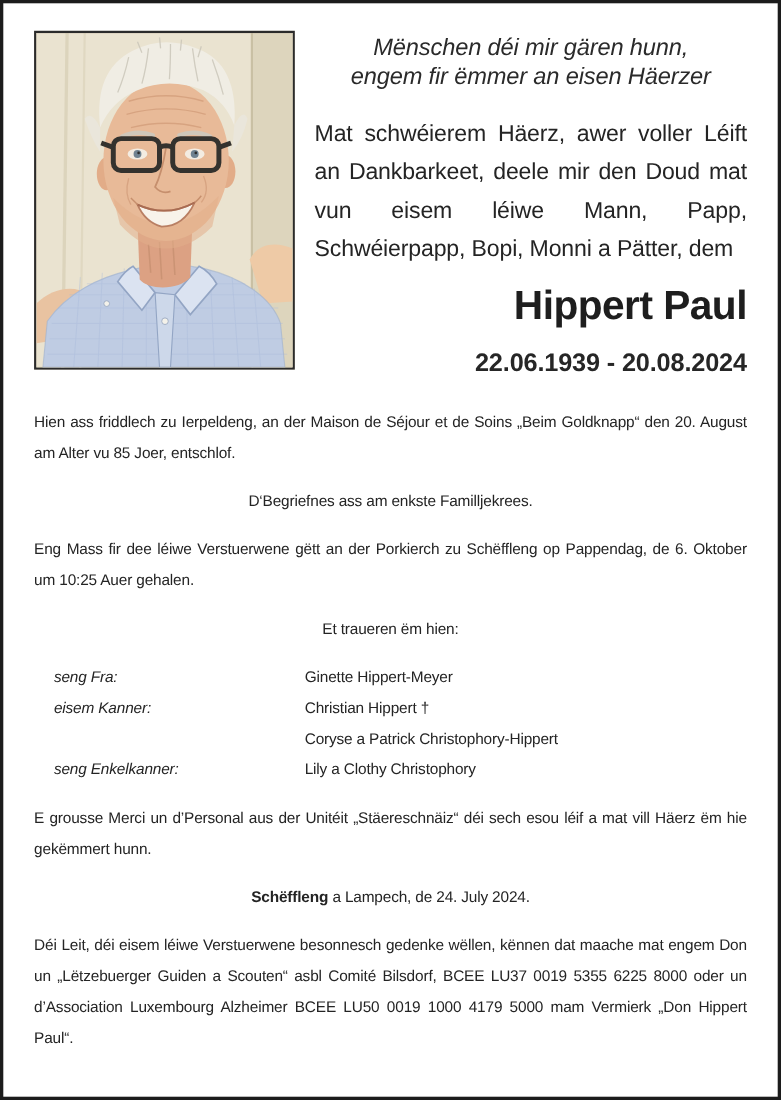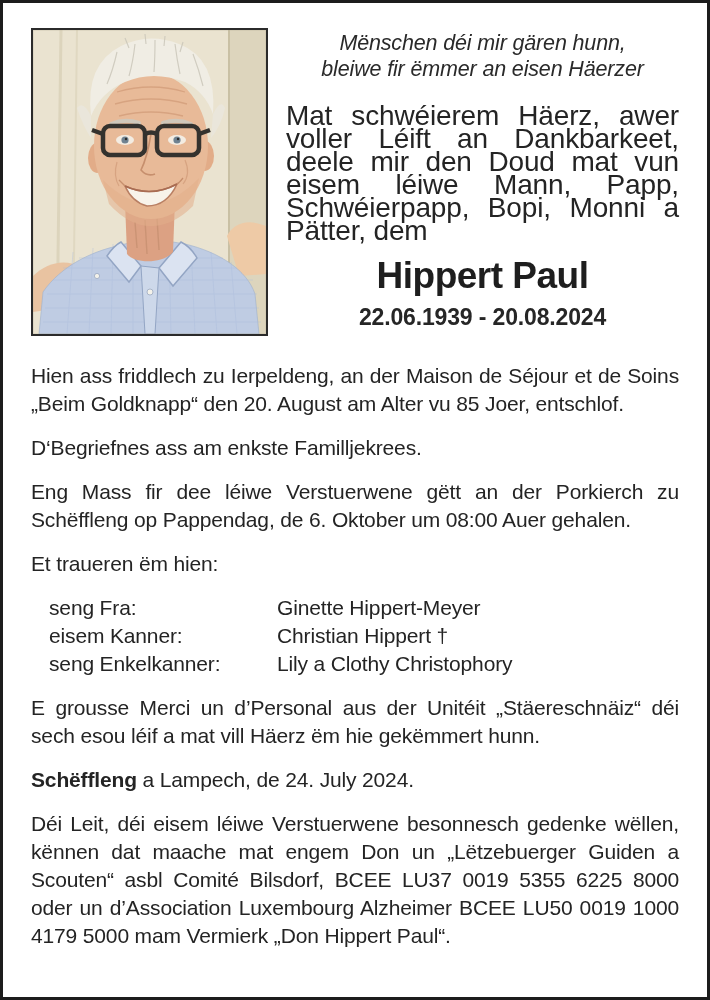--- a/index.html
+++ b/index.html
@@ -40,57 +40,57 @@
   }
   .quote {
     font-style: italic;
     font-size: 21.5px;
     line-height: 26px;
     text-align: center;
     color: #2a2a2a;
   }
   .intro {
     margin: 22px 0 0 0;
-    font-size: 28px;
-    line-height: 23px;
+    font-size: 21px;
+    line-height: 35px;
     text-align: justify;
   }
   .deceased-name {
     margin: 12px 0 0 0;
     font-size: 37px;
     line-height: 44px;
     font-weight: 700;
-    text-align: center;
+    text-align: right;
     color: #1e1e1e;
     letter-spacing: -0.5px;
   }
   .life-dates {
-    margin-top: 6px;
+    margin-top: 16px;
     font-size: 23px;
     font-weight: 600;
-    text-align: center;
+    text-align: right;
     color: #262626;
   }
   .body-section {
     margin-top: 26px;
-    font-size: 21px;
+    font-size: 14px;
     line-height: 28px;
   }
   .body-section p {
     margin: 0 0 16px 0;
     text-align: justify;
   }
   .body-section p.no-justify {
-    text-align: left;
+    text-align: center;
   }
   .family-list {
     margin: 4px 0 16px 18px;
   }
   .family-row { display: flex; line-height: 28px; }
-  .family-label { flex: none; width: 228px; }
+  .family-label { flex: none; width: 228px; font-style: italic; }
   .family-value { flex: 1; }
   .dateline strong { font-weight: 700; }
   .donations { margin-bottom: 0 !important; }
 </style>
 </head>
 <body>
 
 <div class="page">
 
   <div class="top-section">
@@ -183,49 +183,53 @@
           </g>
         </g>
 
         <rect x="0" y="0" width="233" height="304" fill="none" stroke="#b9b099" stroke-width="1" opacity="0.5"></rect>
       </svg>
     </figure>
 
     <div class="right-col">
       <div class="quote">
         <div>Mënschen déi mir gären hunn,</div>
-        <div>bleiwe fir ëmmer an eisen Häerzer</div>
+        <div>engem fir ëmmer an eisen Häerzer</div>
       </div>
       <p class="intro">Mat schwéierem Häerz, awer voller Léift an Dankbarkeet, deele mir den Doud mat vun eisem léiwe Mann, Papp, Schwéierpapp, Bopi, Monni a Pätter, dem</p>
       <h1 class="deceased-name">Hippert Paul</h1>
       <div class="life-dates">22.06.1939 - 20.08.2024</div>
     </div>
 
   </div>
 
   <div class="body-section">
 
     <p>Hien ass friddlech zu Ierpeldeng, an der Maison de Séjour et de Soins „Beim Goldknapp“ den 20. August am Alter vu 85 Joer, entschlof.</p>
 
     <p class="no-justify">D‘Begriefnes ass am enkste Familljekrees.</p>
 
-    <p>Eng Mass fir dee léiwe Verstuerwene gëtt an der Porkierch zu Schëffleng op Pappendag, de 6. Oktober um 08:00 Auer gehalen.</p>
+    <p>Eng Mass fir dee léiwe Verstuerwene gëtt an der Porkierch zu Schëffleng op Pappendag, de 6. Oktober um 10:25 Auer gehalen.</p>
 
     <p class="no-justify">Et traueren ëm hien:</p>
 
     <div class="family-list">
       <div class="family-row">
         <span class="family-label">seng Fra:</span>
         <span class="family-value">Ginette Hippert-Meyer</span>
       </div>
       <div class="family-row">
         <span class="family-label">eisem Kanner:</span>
         <span class="family-value">Christian Hippert †</span>
       </div>
       <div class="family-row">
+        <span class="family-label"></span>
+        <span class="family-value">Coryse a Patrick Christophory-Hippert</span>
+      </div>
+      <div class="family-row">
         <span class="family-label">seng Enkelkanner:</span>
         <span class="family-value">Lily a Clothy Christophory</span>
       </div>
     </div>
 
     <p>E grousse Merci un d’Personal aus der Unitéit „Stäereschnäiz“ déi sech esou léif a mat vill Häerz ëm hie gekëmmert hunn.</p>
 
     <p class="no-justify dateline"><strong>Schëffleng</strong><span> a Lampech, de 24. July 2024.</span></p>
 
     <p class="donations">Déi Leit, déi eisem léiwe Verstuerwene besonnesch gedenke wëllen, kënnen dat maache mat engem Don un „Lëtzebuerger Guiden a Scouten“ asbl Comité Bilsdorf, BCEE LU37 0019 5355 6225 8000 oder un d’Association Luxembourg Alzheimer BCEE LU50 0019 1000 4179 5000 mam Vermierk „Don Hippert Paul“.</p>

